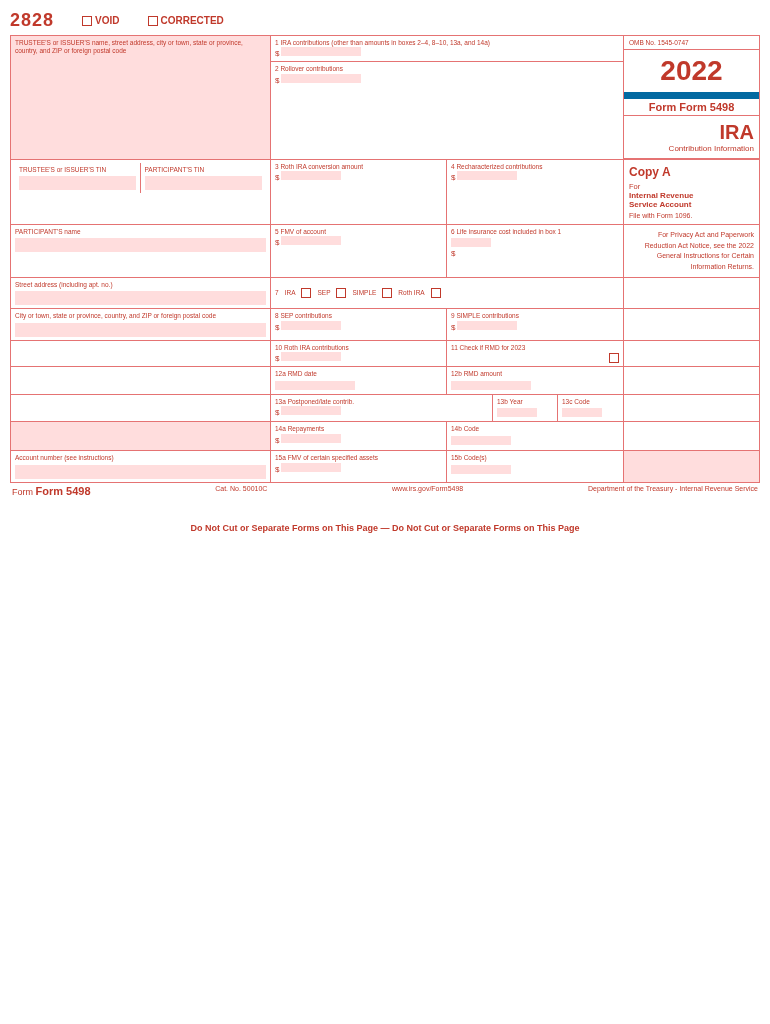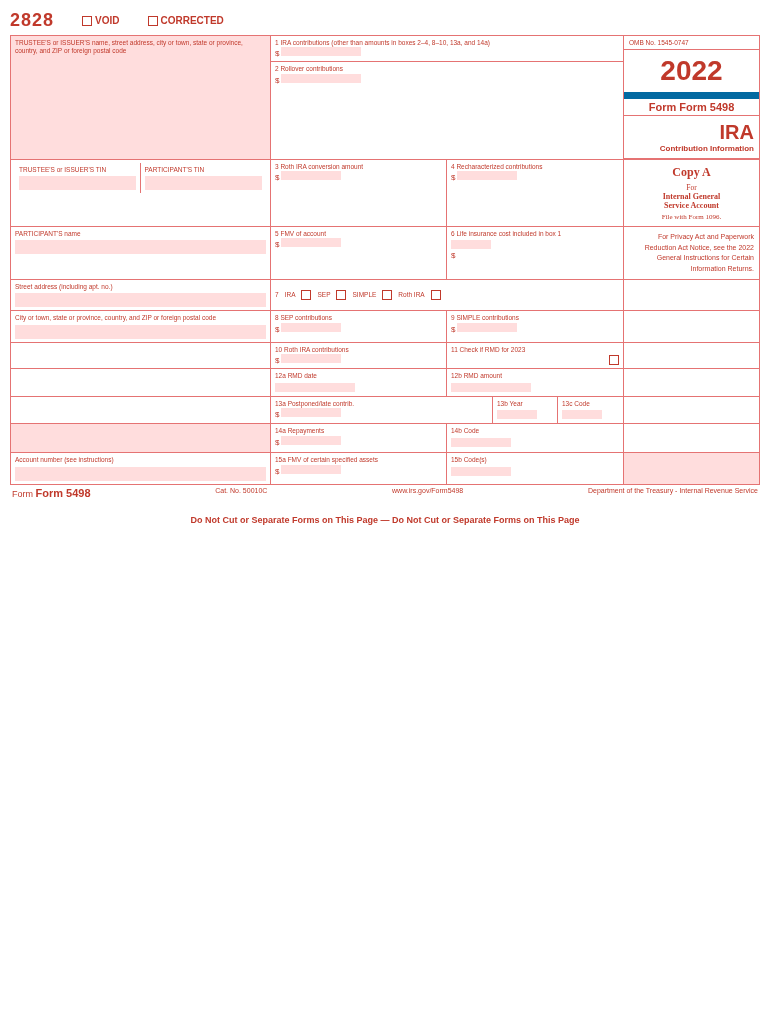--- a/index.html
+++ b/index.html
@@ -75,21 +75,21 @@
       color: #c0392b;
       line-height: 1.3;
     }
 
     
     .do-not-cut {
       text-align: center;
       font-size: 9px;
       font-weight: bold;
       color: #c0392b;
-      margin-top: 11px;
+      margin-top: 21px;
       padding: 3px;
     }
 
     .bold { font-weight: bold; }
   </style>
 </head>
 <body>
 
 <div class="page">
 
@@ -132,21 +132,21 @@
         </div>
         <div class="right-year-box">
           <span class="year-big">20<span style="color:#c0392b; font-size:28px; font-weight:bold;">22</span></span>
         </div>
         <div style="text-align:center; padding:2px; border-bottom:1px solid #e57373;">
           <span class="form-number-right">Form </span>
           <span class="form-number-right bold">Form 5498</span>
         </div>
         <div style="text-align:right; padding:5px; border-bottom:1px solid #e57373;">
           <span class="ira-big" style="font-size:20px; font-weight:bold; color:#c0392b; display:block;">IRA</span>
-          <span class="contrib-info" style="font-size:8px; font-weight:bold; color:#c0392b;">Contribution Information</span>
+          <span class="contrib-info" style="font-size:8px; font-weight:normal; color:#c0392b;">Contribution Information</span>
         </div>
       </div>
     </div>
 
     <div style="display:grid; grid-template-columns: 260px 1fr 135px; border-bottom: 1px solid #e57373;">
       <div style="border-right: 1px solid #e57373; padding: 3px 4px; display:flex; flex-direction:column; gap:2px;">
         <div style="display:grid; grid-template-columns:1fr 1fr; gap:0;">
           <div style="border-right:1px solid #e57373; padding:3px 4px; min-height:30px;">
             <div class="box-title">TRUSTEE'S or ISSUER'S TIN</div>
             <div style="background:#fdd; height:14px; margin-top:2px;"></div>
@@ -162,24 +162,24 @@
           <div class="box-title">3  Roth IRA conversion amount</div>
           <span class="dollar-sign">$</span>
           <span style="background:#fdd; display:inline-block; width:60px; height:9px;"></span>
         </div>
         <div style="padding:3px 4px;">
           <div class="box-title">4  Recharacterized contributions</div>
           <span class="dollar-sign">$</span>
           <span style="background:#fdd; display:inline-block; width:60px; height:9px;"></span>
         </div>
       </div>
-      <div style="text-align:center; padding:5px;font-family:Liberation Serif, serif;">
+      <div style="text-align:left; padding:5px;">
         <div style="font-size:12px; font-weight:bold; color:#c0392b;">Copy A</div>
         <div style="font-size:7.5px; color:#c0392b; margin-top:3px;">For</div>
-        <div style="font-size:8px; font-weight:bold; color:#c0392b;">Internal General</div>
+        <div style="font-size:8px; font-weight:bold; color:#c0392b;">Internal Revenue</div>
         <div style="font-size:8px; font-weight:bold; color:#c0392b;">Service Account</div>
         <div style="font-size:7px; color:#c0392b; margin-top:3px;">File with Form 1096.</div>
       </div>
     </div>
 
     <div style="display:grid; grid-template-columns: 260px 1fr 135px; border-bottom: 1px solid #e57373;">
       <div style="border-right:1px solid #e57373; padding:3px 4px; min-height:28px;">
         <div class="box-title">PARTICIPANT'S name</div>
         <div style="background:#fdd; height:14px; margin-top:2px;"></div>
       </div>

